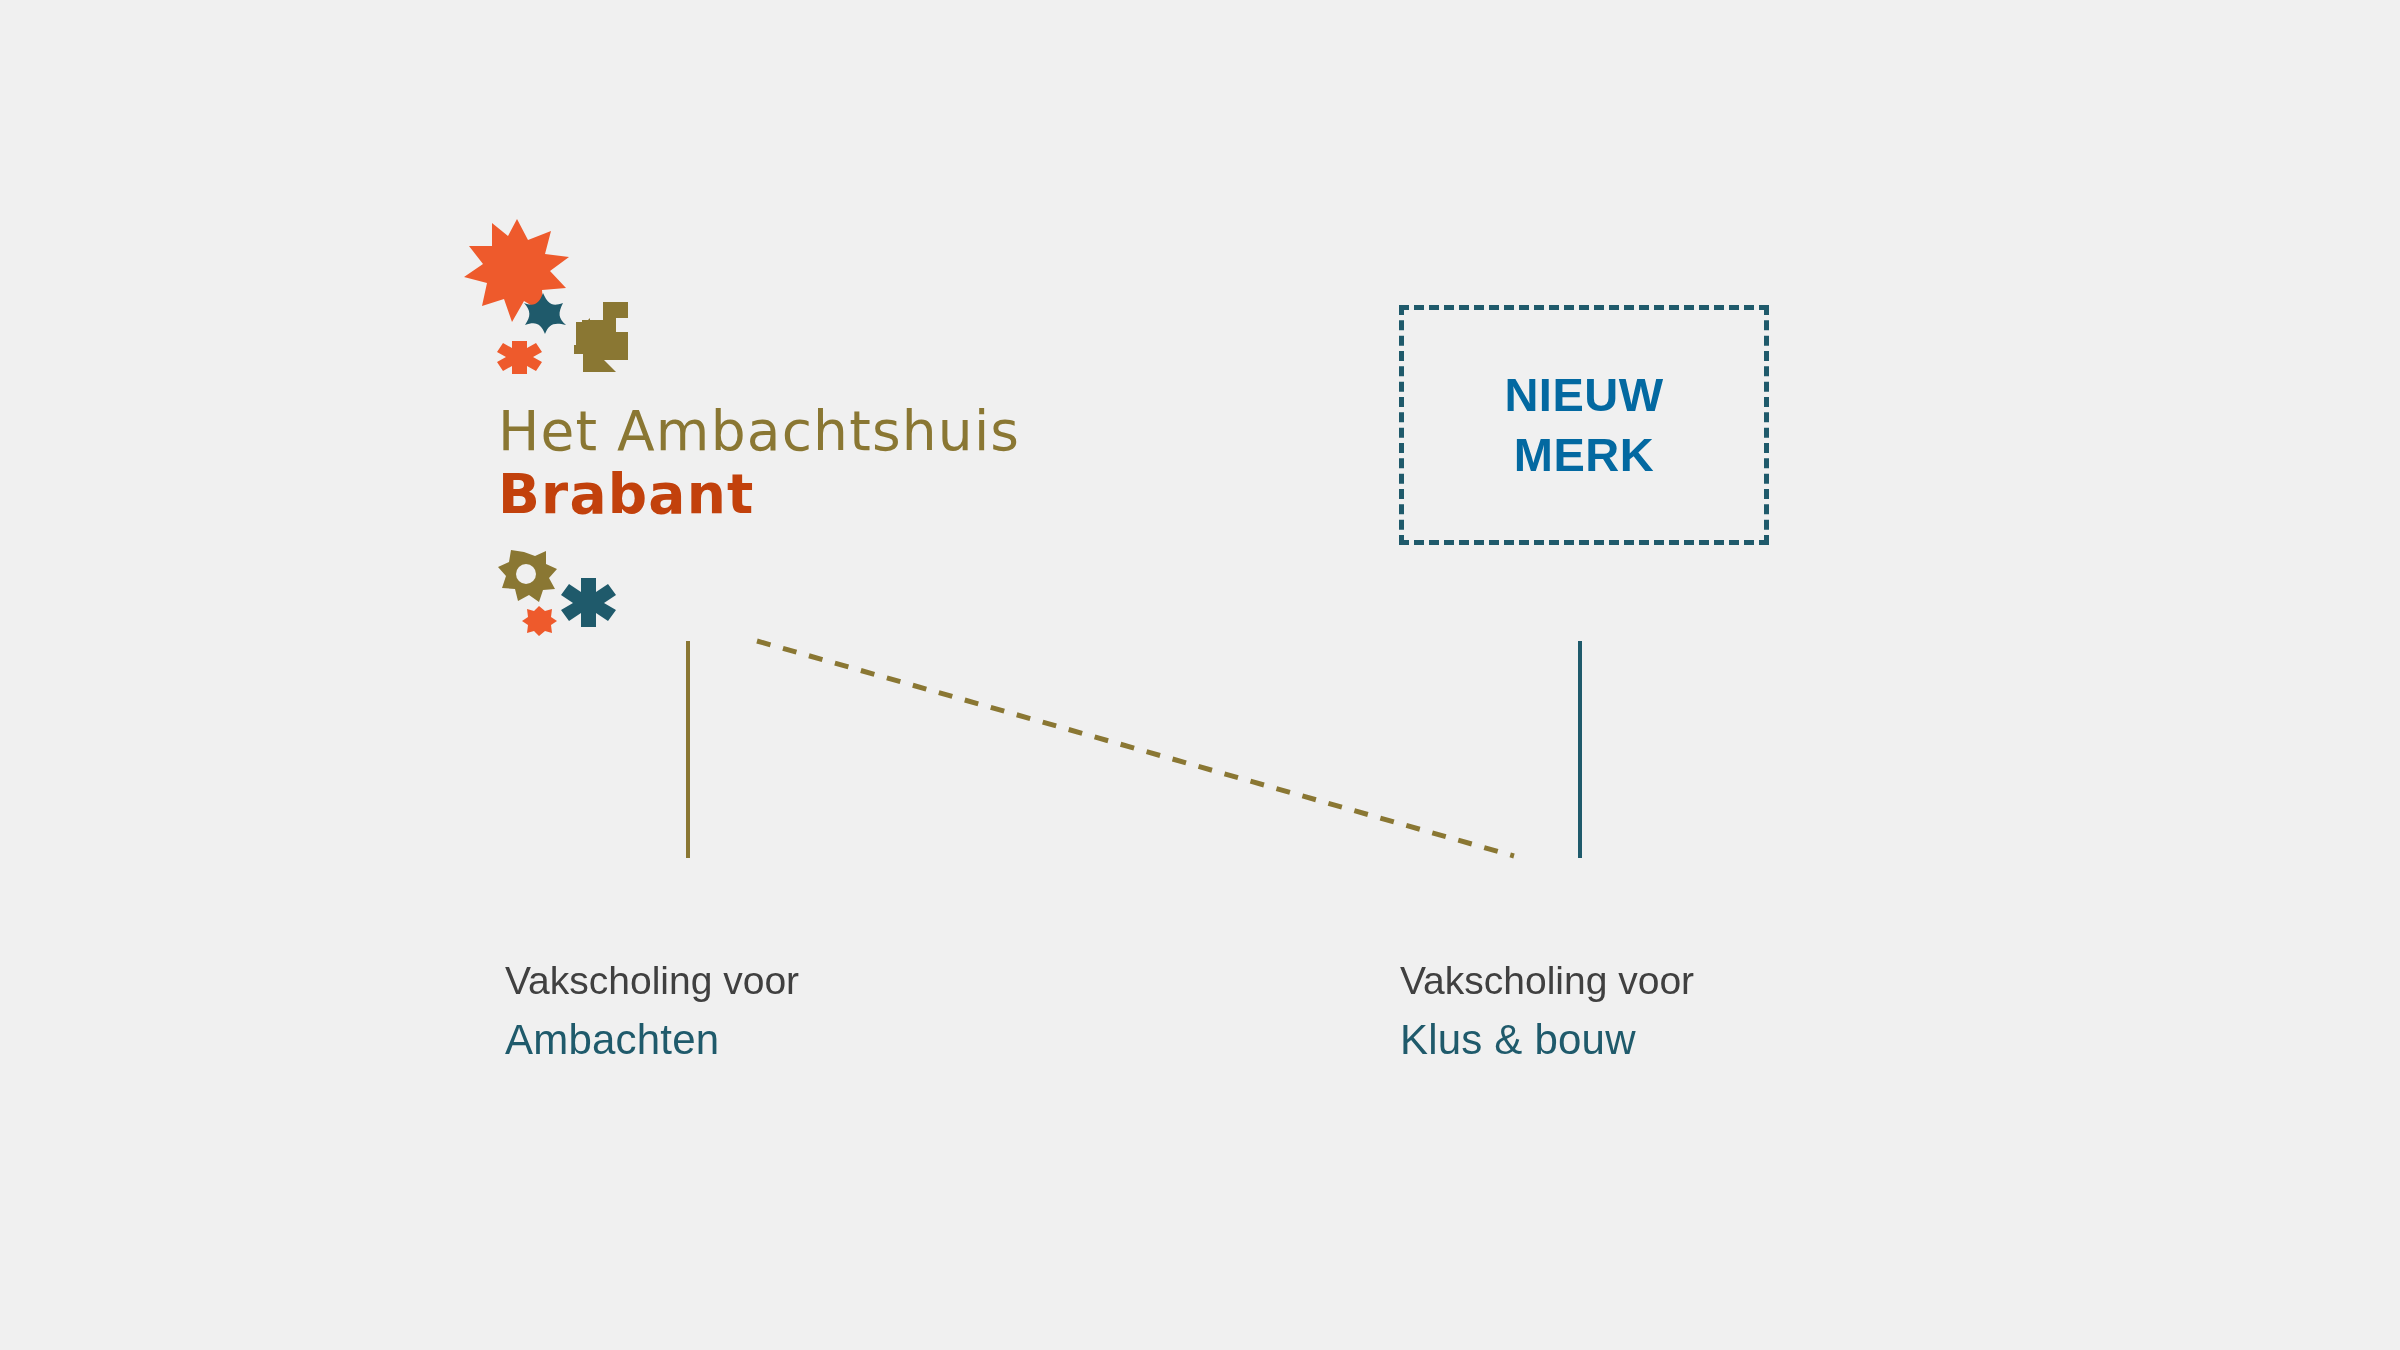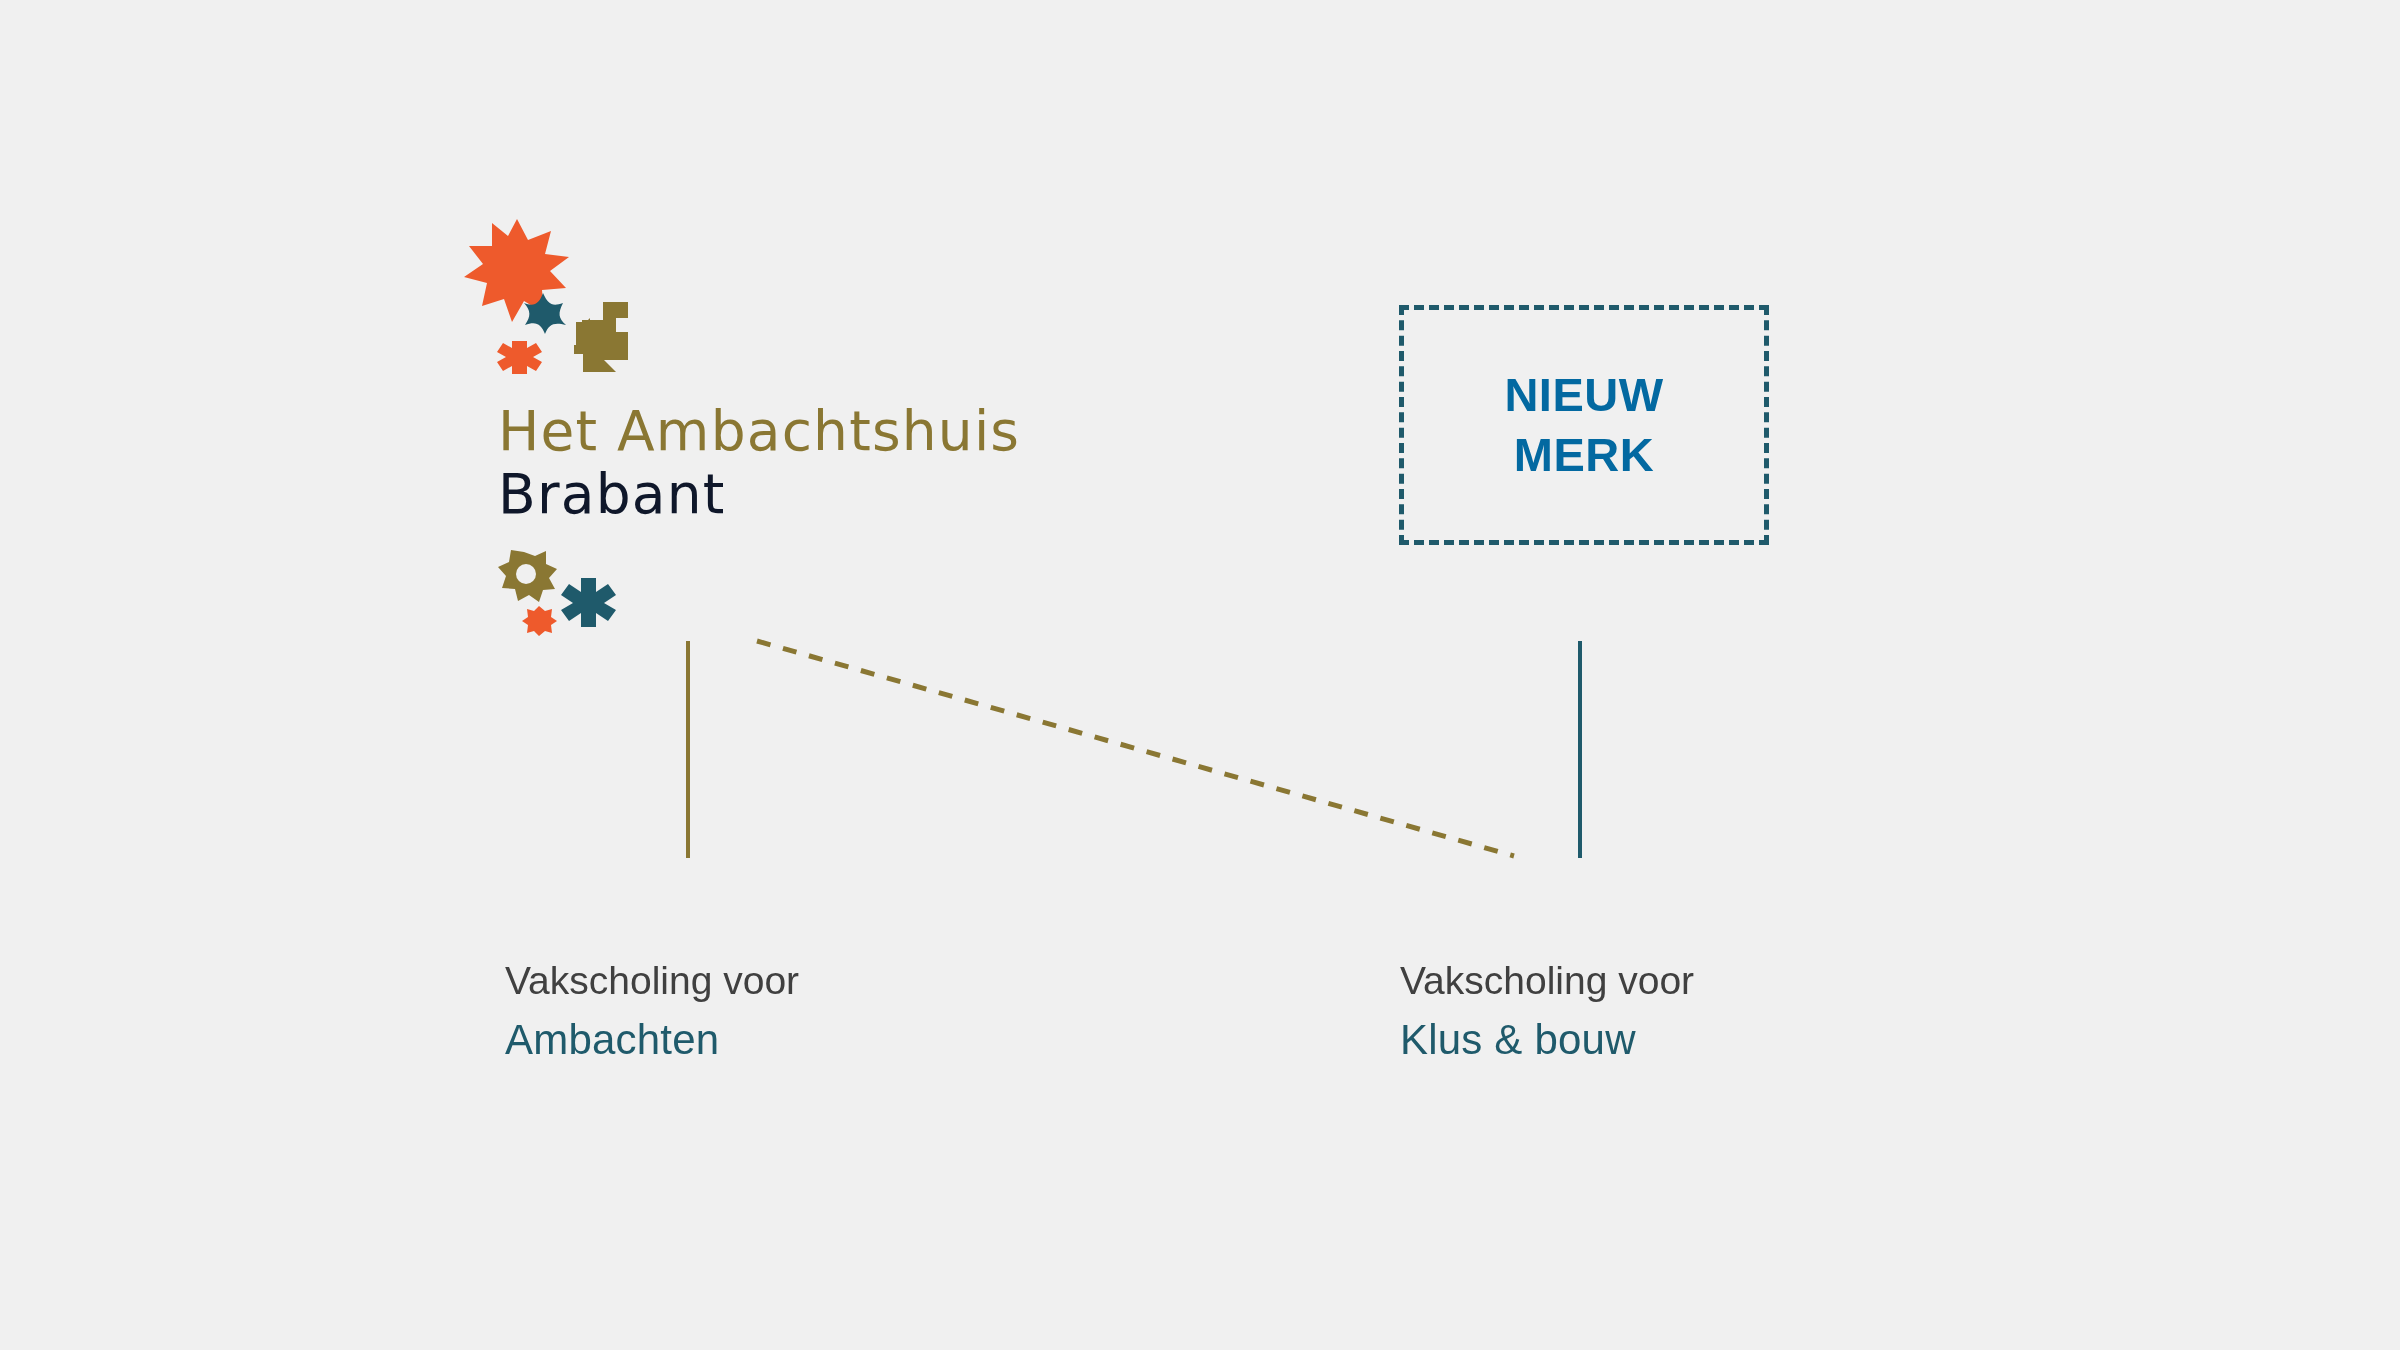--- a/index.html
+++ b/index.html
@@ -41,21 +41,21 @@
   }
   .brand-line {
     font-family: "DejaVu Sans", sans-serif;
     font-size: 55px;
     letter-spacing: 1.2px;
     line-height: 1.15;
     font-weight: 400;
     white-space: nowrap;
   }
   .brand-line-1 { color: #8a7733; }
-  .brand-line-2 { color: #0f172a; }
+  .brand-line-2 { color: #c2410c; font-weight: bold; }
 
   
   .nieuw-merk-box {
     position: absolute;
     left: 1399px;
     top: 305px;
     width: 370px;
     height: 240px;
     border: 5px dashed #1f5a6b;
     display: flex;

